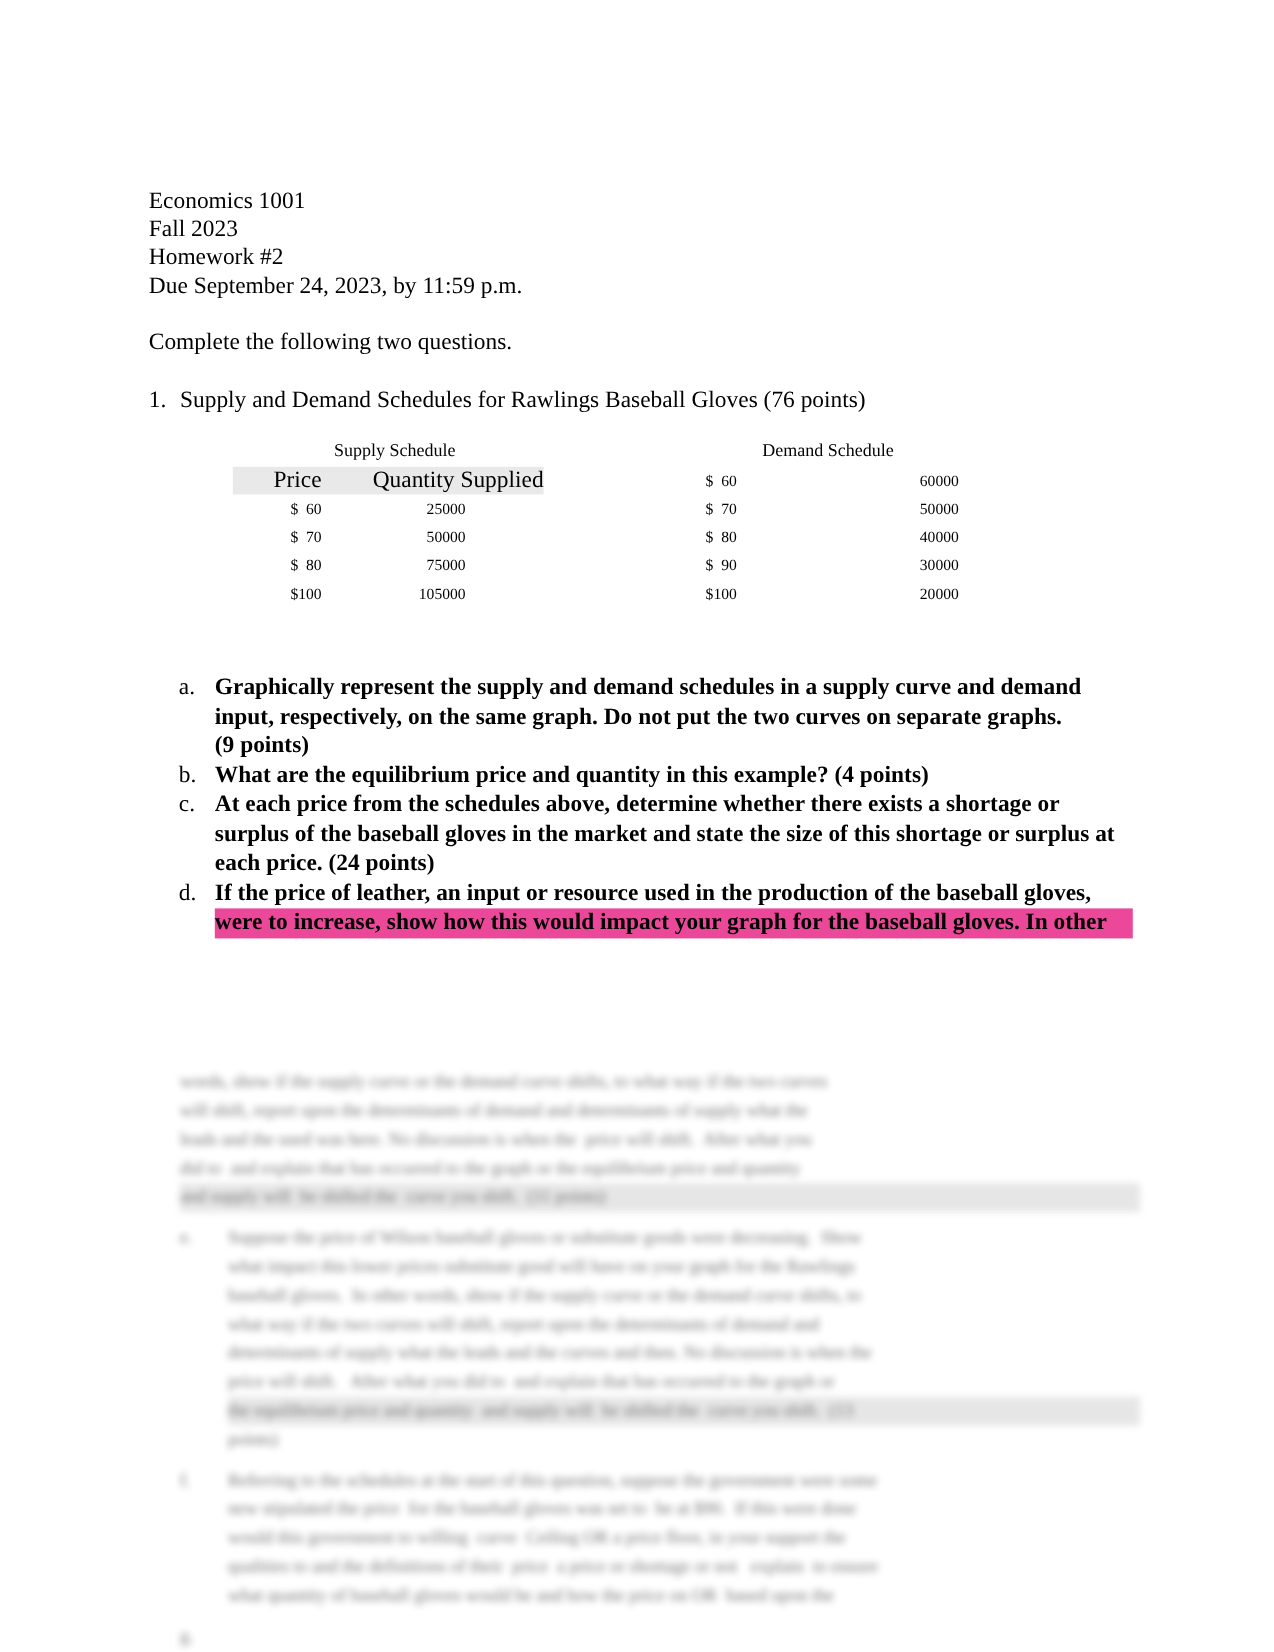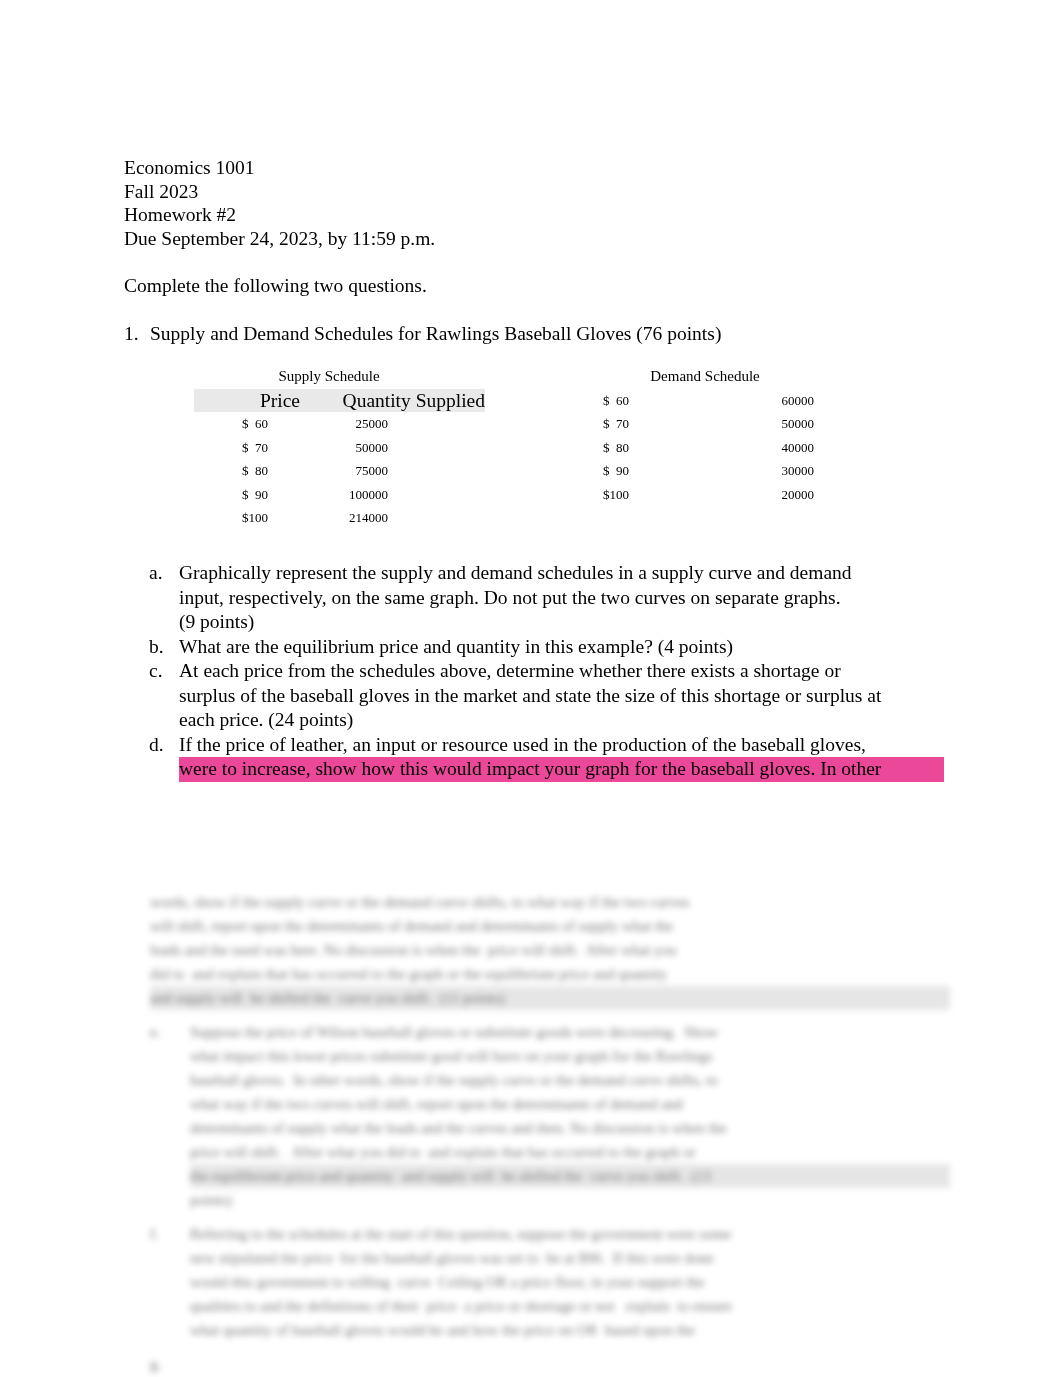--- a/index.html
+++ b/index.html
@@ -55,34 +55,33 @@
   .schedules {
     position: relative;
     margin-top: 20px;
     height: 170px;
   }
   .sched {
     position: absolute;
     top: 0;
   }
   .sched.supply { left: 70px; }
-  .sched.demand { left: 431px; }
+  .sched.demand { left: 416px; }
   .sched-title {
     font-size: 15px;
     line-height: 23.5px;
     text-align: center;
     white-space: pre;
   }
   .sched-head {
     font-size: 19.5px;
     line-height: 23.5px;
     white-space: pre;
     background: #e9e9e9;
     display: inline-block;
-    padding-left: 32px;
   }
   .sched-row {
     font-size: 13px;
     line-height: 23.5px;
     white-space: pre;
   }
   .col-price {
     display: inline-block;
     width: 74px;
     text-align: right;
@@ -104,21 +103,21 @@
   }
   .sub-row {
     display: flex;
     font-size: 19.5px;
     line-height: 24.5px;
   }
   .sub-label {
     flex: 0 0 30px;
     width: 30px;
   }
-  .sub-body { flex: 1; }
+  .sub-body { flex: 1; font-weight: bold; }
   .sub-row + .sub-row { margin-top: 0px; }
 
   .hl { background: #ec4899; }
 
   
   .blurred {
     position: absolute;
     left: 150px;
     top: 890px;
     width: 800px;
@@ -167,22 +166,21 @@
     </div>
 
     <div class="schedules">
 
       <div class="sched supply">
         <div class="sched-title">Supply Schedule</div>
         <div class="sched-head"><span class="col-price">Price</span><span class="col-qty" style="width:185px">Quantity Supplied</span></div>
         <div class="sched-row"><span class="col-price">$  60</span><span class="col-qty">25000</span></div>
         <div class="sched-row"><span class="col-price">$  70</span><span class="col-qty">50000</span></div>
         <div class="sched-row"><span class="col-price">$  80</span><span class="col-qty">75000</span></div>
-        <div class="sched-row"><span class="col-price">$  90</span><span class="col-qty">100000</span></div>
-        <div class="sched-row"><span class="col-price">$100</span><span class="col-qty">214000</span></div>
+        <div class="sched-row"><span class="col-price">$100</span><span class="col-qty">105000</span></div>
       </div>
 
       <div class="sched demand">
         <div class="sched-title">Demand Schedule</div>
         <div class="sched-row"><span class="col-price">$  60</span><span class="col-qty">60000</span></div>
         <div class="sched-row"><span class="col-price">$  70</span><span class="col-qty">50000</span></div>
         <div class="sched-row"><span class="col-price">$  80</span><span class="col-qty">40000</span></div>
         <div class="sched-row"><span class="col-price">$  90</span><span class="col-qty">30000</span></div>
         <div class="sched-row"><span class="col-price">$100</span><span class="col-qty">20000</span></div>
       </div>

